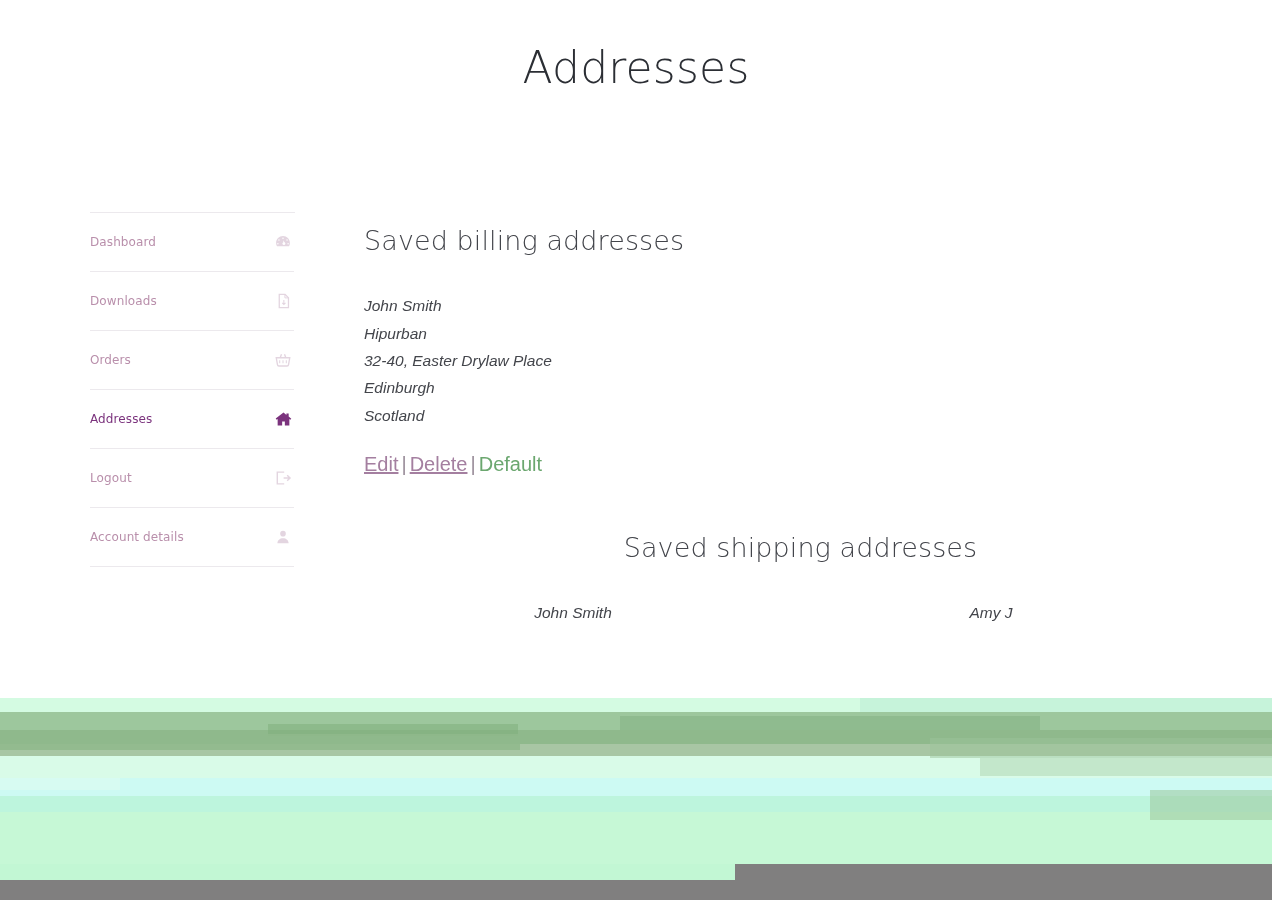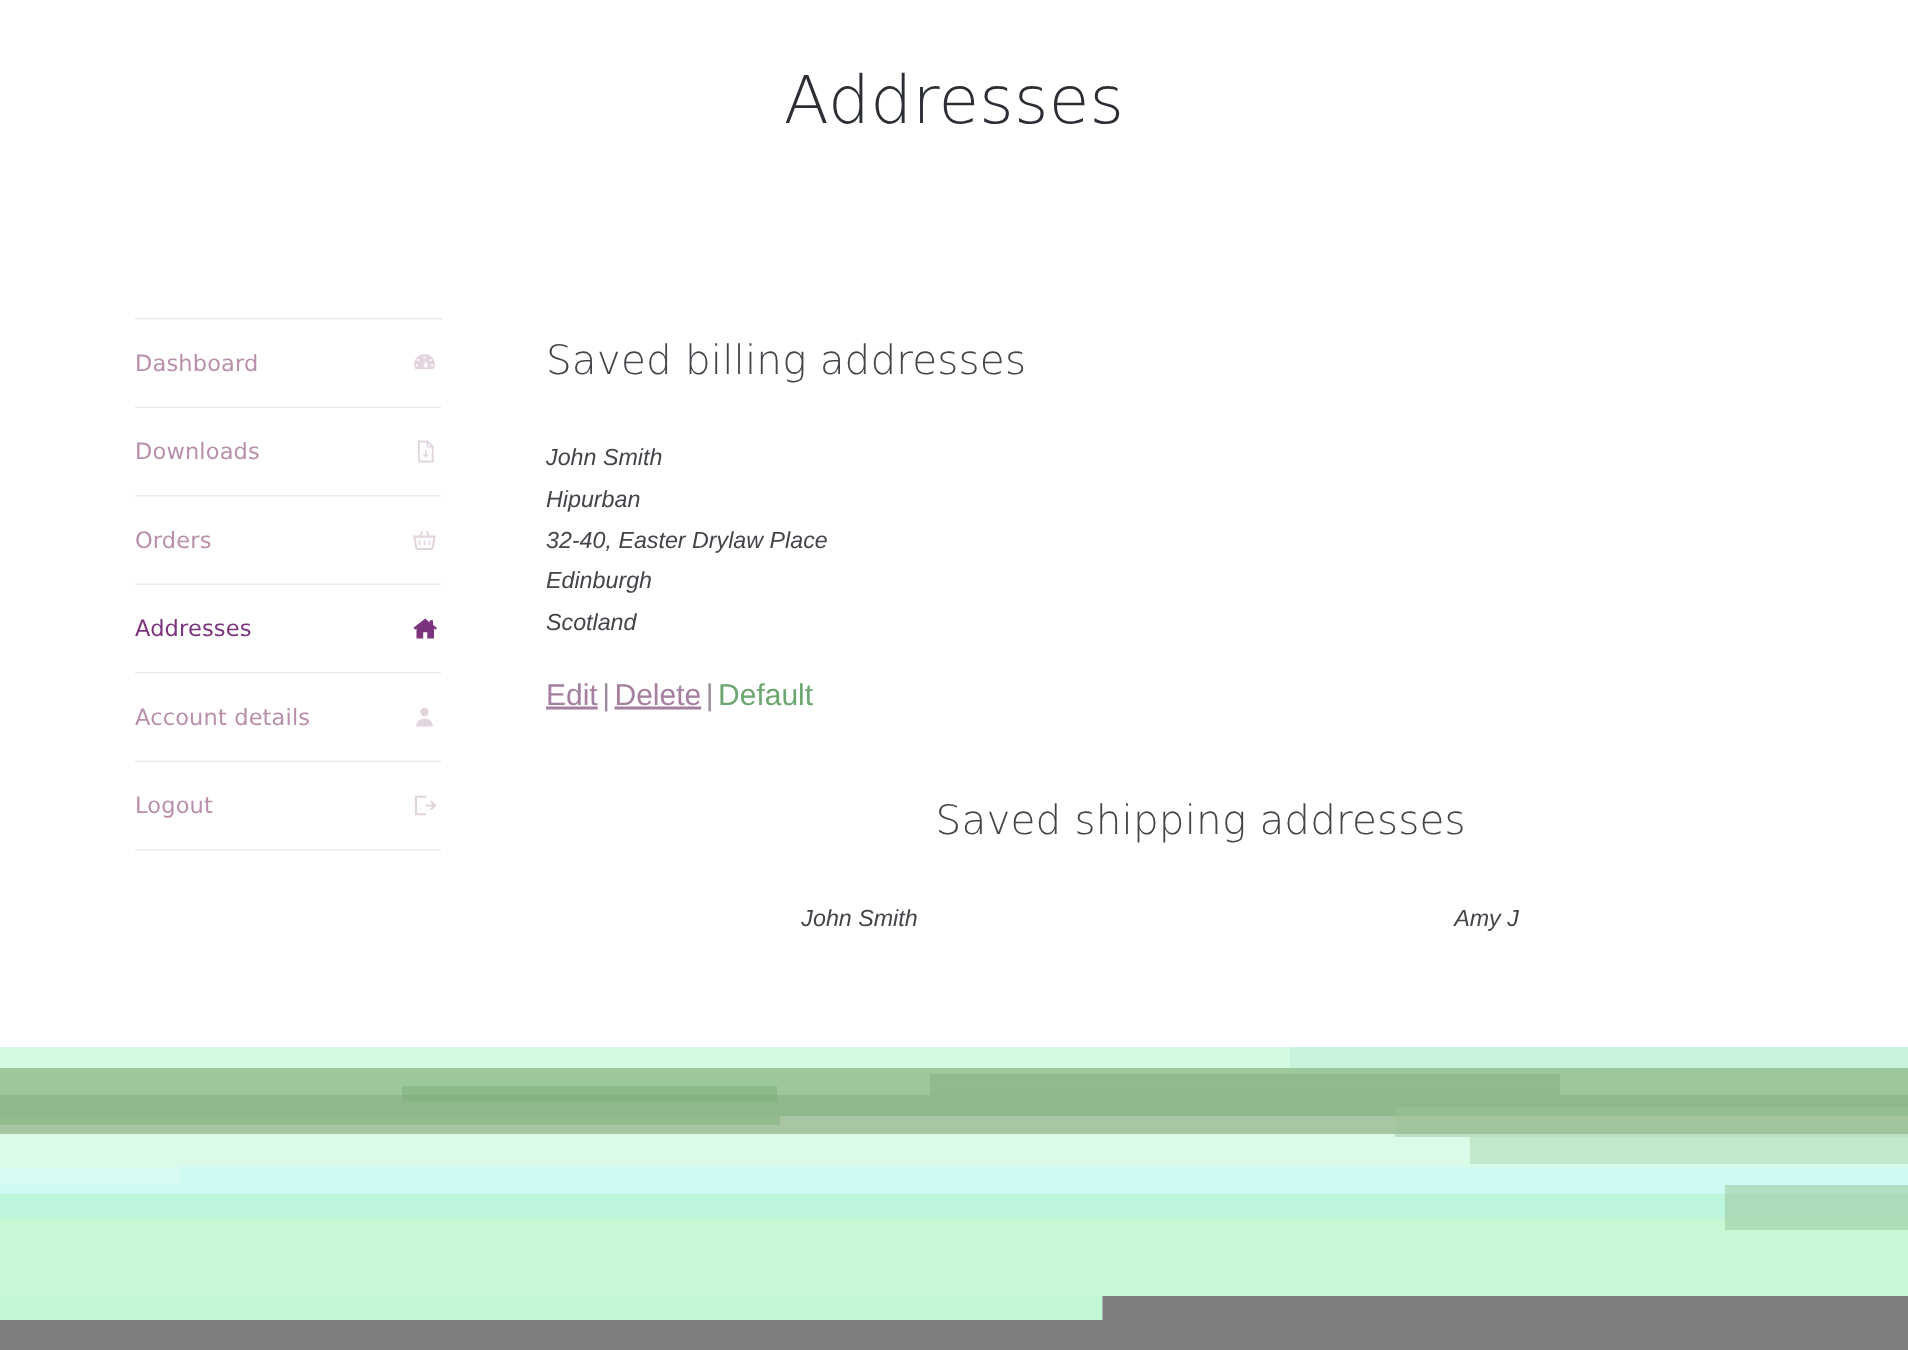--- a/index.html
+++ b/index.html
@@ -56,21 +56,21 @@
   .nav-item {
     position: relative;
     border-bottom: 1px solid #ece9ed;
     height: 59px;
     display: flex;
     align-items: center;
     width: 204px;
   }
   .nav-link {
     font-family: "DejaVu Sans", sans-serif;
-    font-size: 15px;
+    font-size: 12px;
     font-weight: 400;
     color: #b98fab;
     text-decoration: none;
     letter-spacing: 0.1px;
     line-height: 1;
     display: block;
   }
   .nav-item.is-active .nav-link { color: #7b337d; }
 
   .nav-icon {
@@ -234,35 +234,35 @@
     <li class="nav-item is-active">
       <a class="nav-link" href="#">Addresses</a>
       <span class="nav-icon">
         <svg width="19" height="18" viewBox="0 0 24 24" fill="currentColor" aria-hidden="true">
           <path d="M12 3.2 1.6 11.4l1.3 1.6L4.2 12v8.8h6v-5.4h3.6v5.4h6V12l1.3 1.1 1.3-1.6-3.5-2.8V4.6h-3V6.7L12 3.2z"></path>
         </svg>
       </span>
     </li>
 
     <li class="nav-item">
+      <a class="nav-link" href="#">Logout</a>
+      <span class="nav-icon">
+        <svg width="18" height="18" viewBox="0 0 24 24" fill="none" stroke="currentColor" stroke-width="1.9" aria-hidden="true">
+          <path d="M13.6 4.2H4.4v15.6h9.2"></path>
+          <path d="M12.8 12h8.6M17.6 8.2l3.8 3.8-3.8 3.8"></path>
+        </svg>
+      </span>
+    </li>
+
+    <li class="nav-item">
       <a class="nav-link" href="#">Account details</a>
       <span class="nav-icon">
         <svg width="16" height="18" viewBox="0 0 24 24" fill="currentColor" aria-hidden="true">
           <circle cx="12" cy="7" r="4.2"></circle>
           <path d="M3.6 21.4c0-4.6 3.8-7.6 8.4-7.6s8.4 3 8.4 7.6H3.6z"></path>
-        </svg>
-      </span>
-    </li>
-
-    <li class="nav-item">
-      <a class="nav-link" href="#">Logout</a>
-      <span class="nav-icon">
-        <svg width="18" height="18" viewBox="0 0 24 24" fill="none" stroke="currentColor" stroke-width="1.9" aria-hidden="true">
-          <path d="M13.6 4.2H4.4v15.6h9.2"></path>
-          <path d="M12.8 12h8.6M17.6 8.2l3.8 3.8-3.8 3.8"></path>
         </svg>
       </span>
     </li>
 
   </ul>
 
   <div class="account-content">
 
     <h2 class="section-title" id="billing-title">Saved billing addresses</h2>
 

